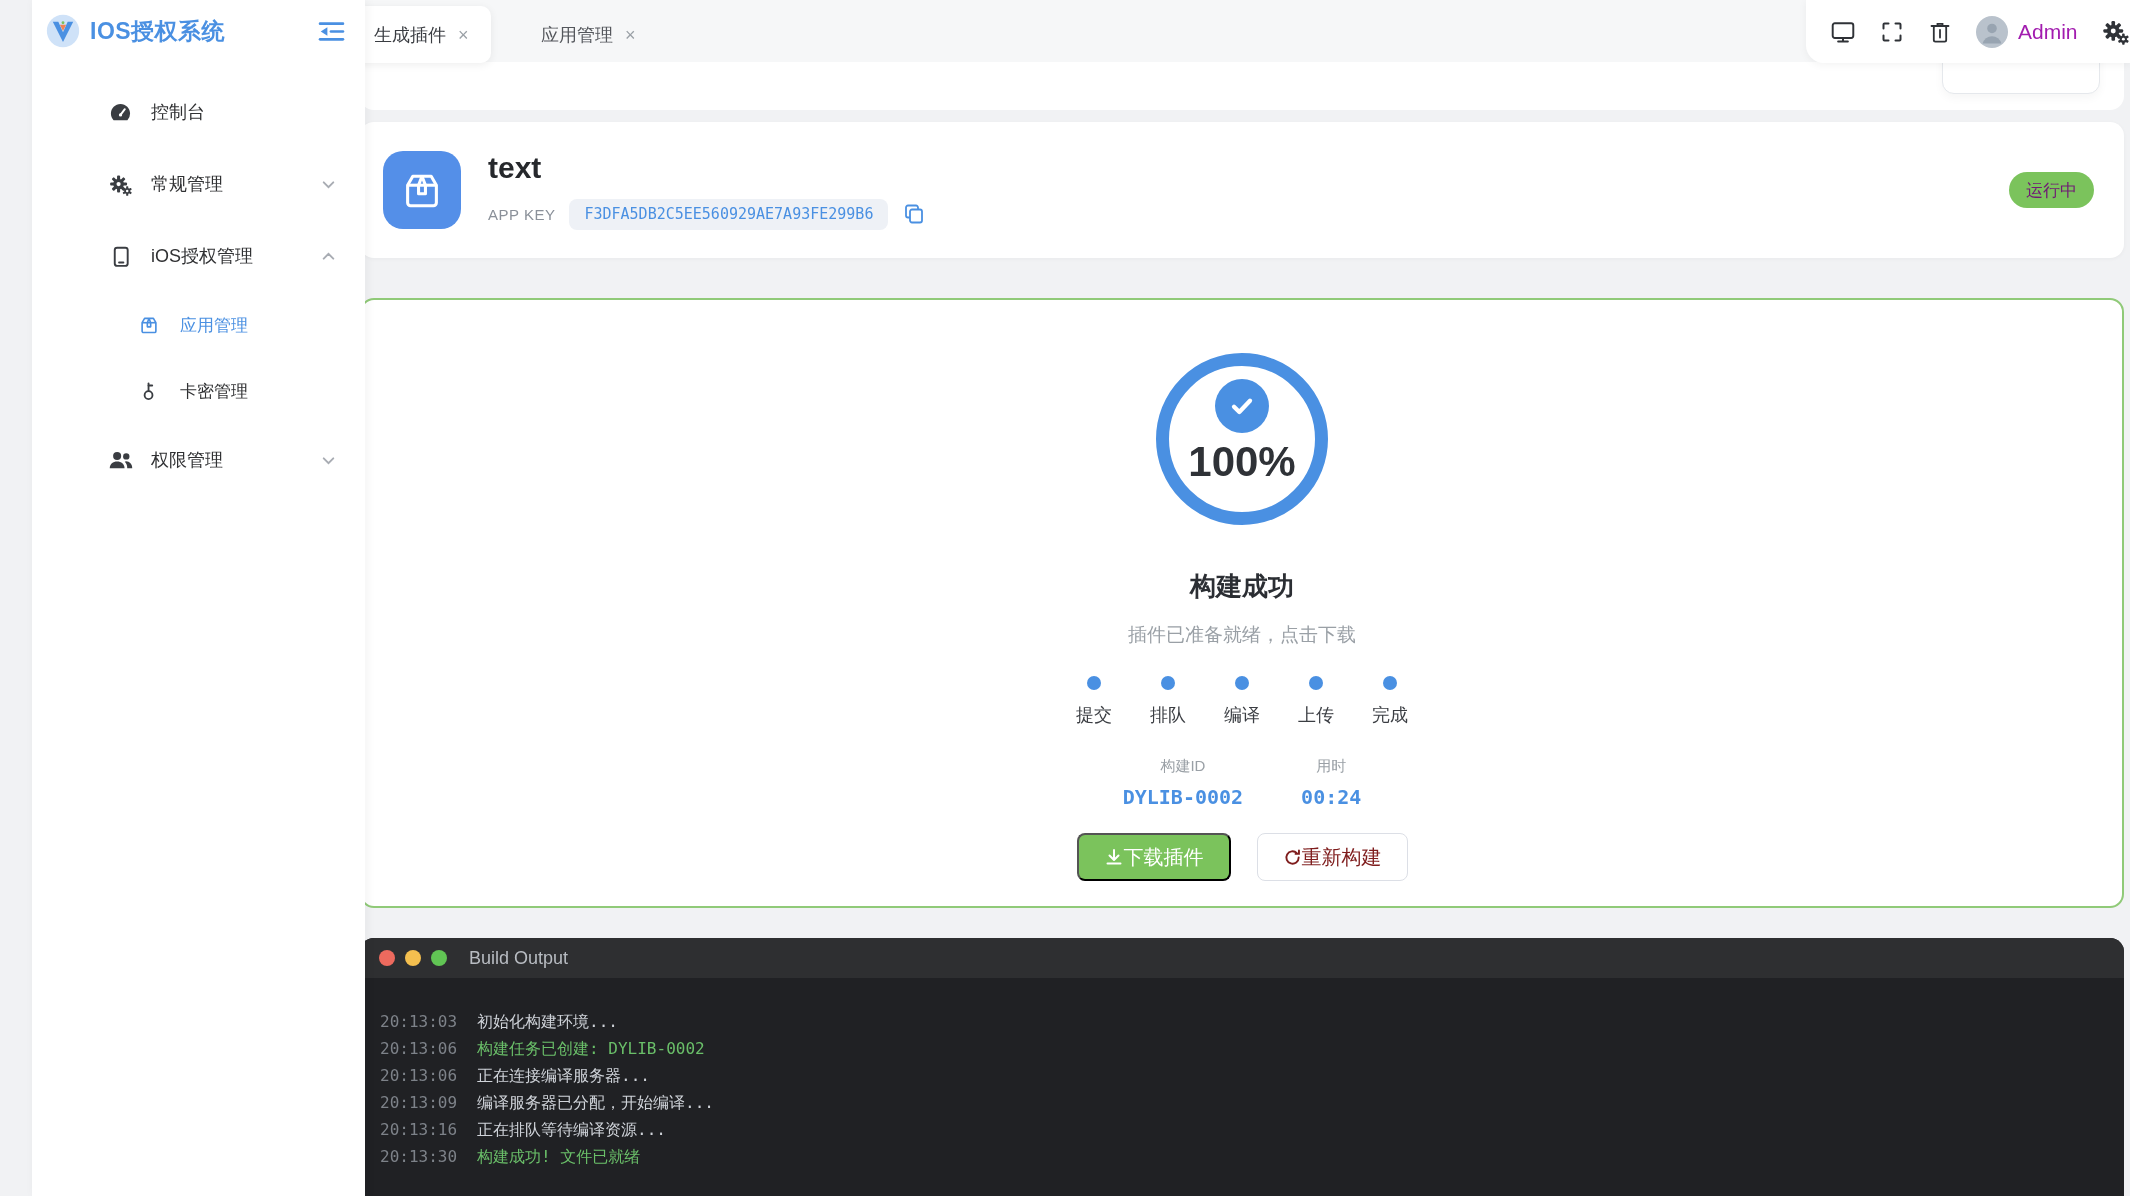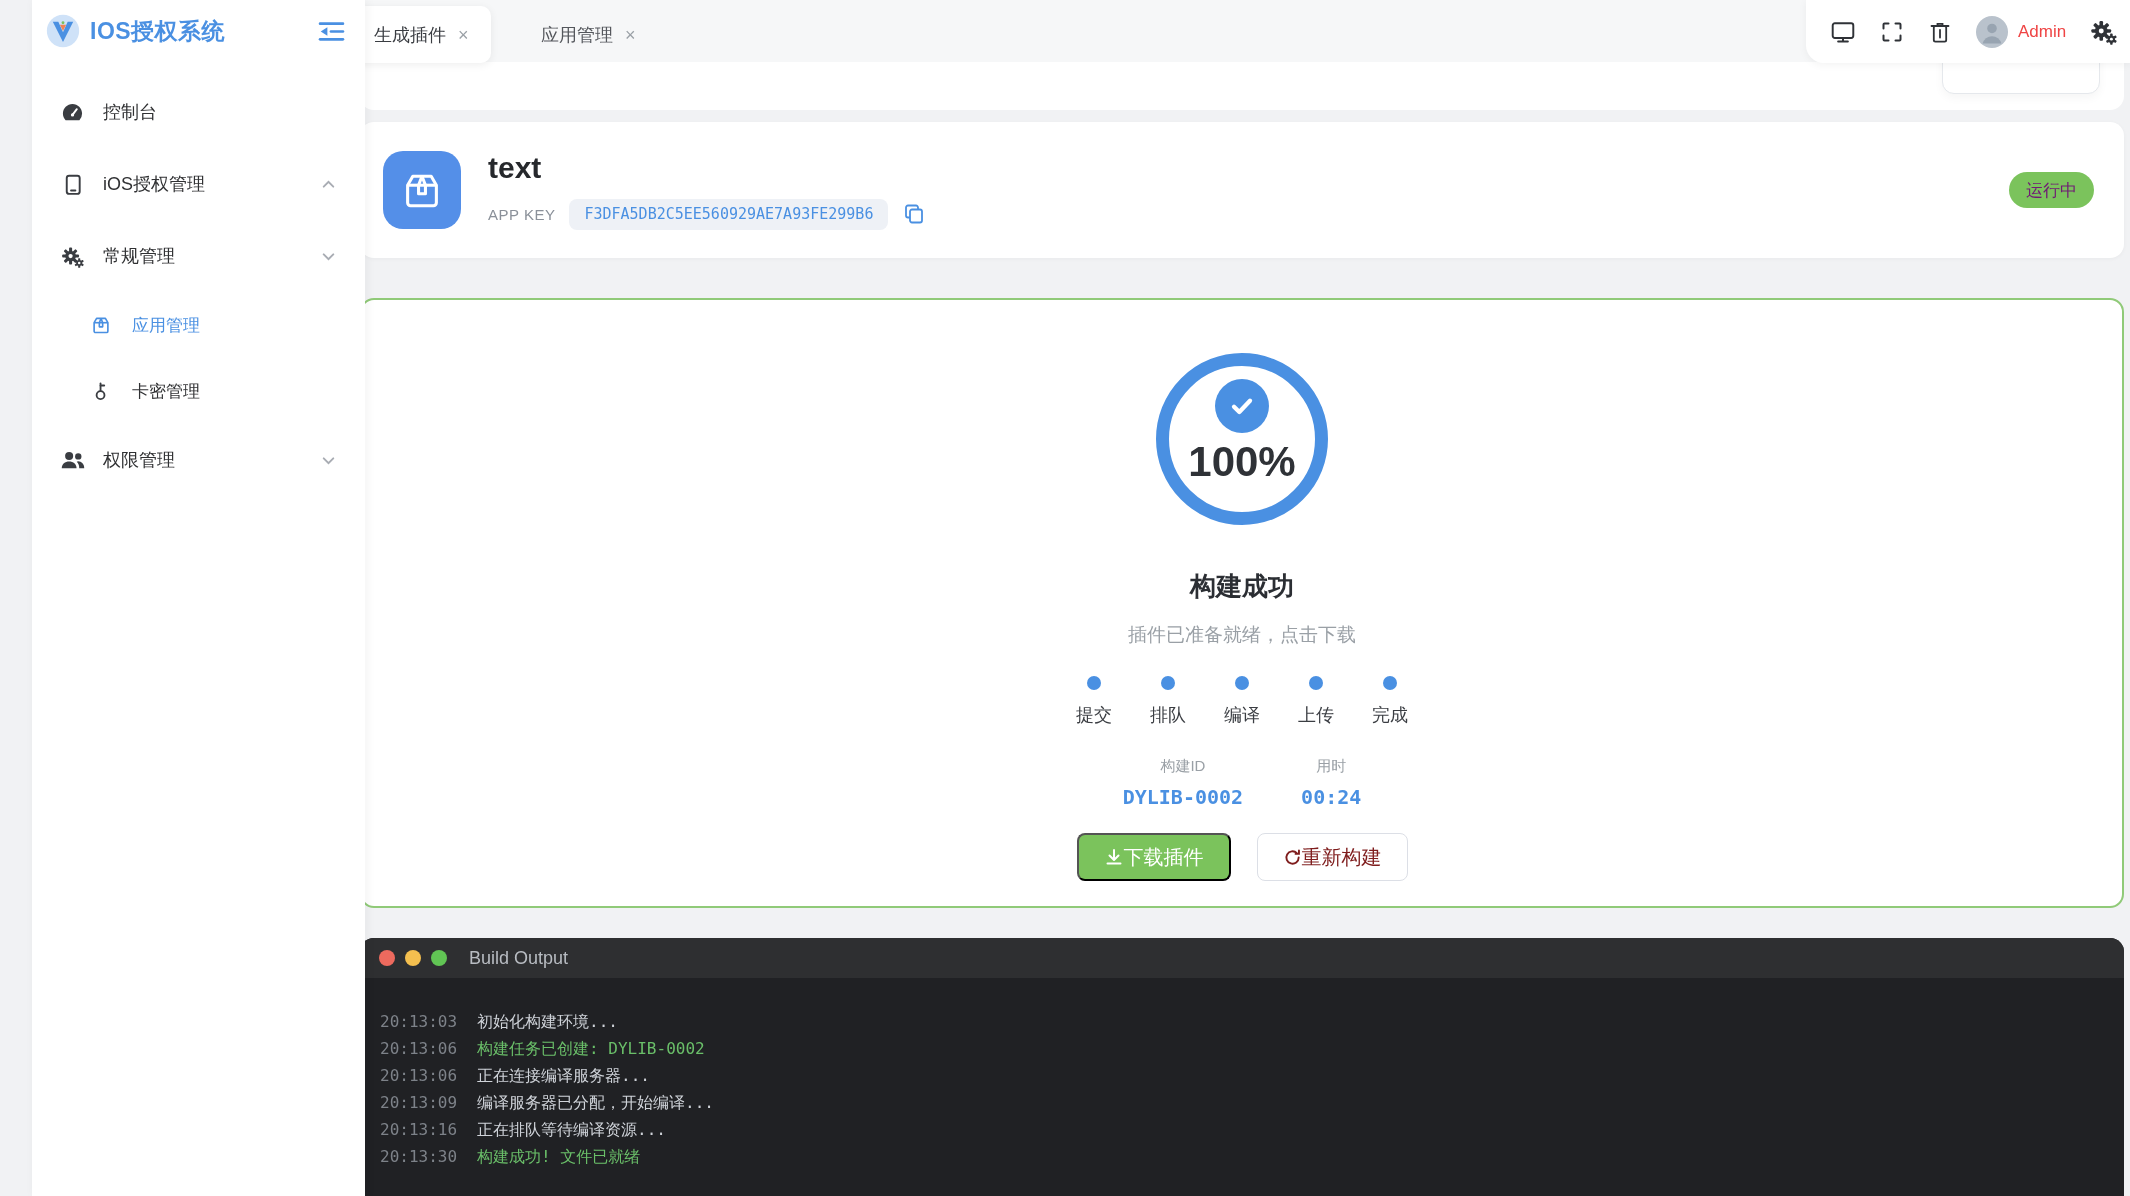--- a/index.html
+++ b/index.html
@@ -10,40 +10,40 @@
   *{box-sizing:border-box; margin:0; padding:0;}
   html,body{width:2130px; height:1196px; overflow:hidden;}
   body{font-family:"Liberation Sans",sans-serif; background:var(--contentBg); position:relative; color:#303133;}
 
   
   .sidebar{position:absolute; left:0; top:0; width:333px; height:1196px; background:#fff;
            box-shadow:2px 0 10px rgba(0,0,0,.05); z-index:10;margin-left:32px;}
   .logo-row{height:62px; display:flex; align-items:center; padding:0 20px 0 14px; gap:10px;}
   .logo-text{color:var(--accent); font-size:23px; font-weight:bold; letter-spacing:.5px; flex:1; white-space:nowrap;}
   .collapse-btn{color:var(--accent); display:flex; align-items:center; cursor:pointer;}
-  .menu{padding-top:14px;}
+  .menu{padding-top:14px;padding-left:48px;}
   .menu-item{height:72px; display:flex; align-items:center; padding:0 28px 0 27px; gap:18px; font-size:18px; color:#303133; cursor:pointer;}
   .menu-item .mi-icon{width:26px; display:flex; justify-content:center; color:#3a3d42;}
   .menu-item .chev{margin-left:auto; color:#a8acb3; display:flex;}
   .menu-item.sub{height:66px; padding-left:56px; font-size:17px;}
   .menu-item.active{color:var(--accent);}
   .menu-item.active .mi-icon{color:var(--accent);}
 
   
   .topbar{position:absolute; left:333px; top:0; right:0; height:62px; background:var(--topbarBg); z-index:2;}
   .tab{position:absolute; top:6px; height:57px; display:flex; align-items:center; gap:12px; font-size:18px; color:#3a3d42; padding:0 22px; cursor:pointer;}
   .tab.active{left:19px; background:#fff; border-radius:10px; box-shadow:0 2px 8px rgba(0,0,0,.07);}
   .tab.inactive{left:186px; color:#54575c;}
   .tab-close{color:#9aa0a6; font-size:18px; line-height:1;}
   .actions-panel{position:absolute; right:0; top:0; width:324px; height:63px; background:#fff;
                  border-radius:0 0 0 18px; box-shadow:0 2px 8px rgba(0,0,0,.05); z-index:6;
                  display:flex; align-items:center; gap:24px; padding:0 8px 0 24px;}
   .tb-icon{color:#2f3237; display:flex; cursor:pointer;}
   .user-chip{display:flex; align-items:center; gap:10px; cursor:pointer;}
-  .user-name{font-size:17px; color:#ef4444;}
+  .user-name{font-size:21px; color:#a21caf;}
   .admin-dropdown{position:absolute; right:30px; top:34px; width:158px; height:60px; background:#fff;
                   border:1px solid #e5e8ec; border-radius:12px; z-index:5; box-shadow:0 4px 10px rgba(0,0,0,.04);}
 
   
   .content-card{position:absolute; left:360px; right:6px; background:#fff;}
   .remnant-card{top:62px; height:48px; border-radius:0 0 14px 14px;}
   .app-card{top:122px; height:136px; border-radius:14px; box-shadow:0 1px 4px rgba(0,0,0,.04);
             display:flex; align-items:center; padding:0 30px 0 23px;}
   .app-icon{width:78px; height:78px; border-radius:20px; background:#548fe8; color:#fff;
             display:flex; align-items:center; justify-content:center; flex:none;}
@@ -121,35 +121,20 @@
   <nav class="menu">
     <div class="menu-item">
       <span class="mi-icon">
         <svg viewBox="0 0 24 24" width="23" height="23">
           <path fill="currentColor" d="M12 3C6.5 3 2 7.5 2 13c0 2.7 1.1 5.2 2.8 7h14.4A9.97 9.97 0 0 0 22 13c0-5.5-4.5-10-10-10z"></path>
           <path stroke="#fff" stroke-width="2" stroke-linecap="round" d="M12 14.5l4.5-6"></path>
           <circle cx="12" cy="14.5" r="1.7" fill="#fff"></circle>
         </svg>
       </span>
       <span>控制台</span>
-    </div>
-
-    <div class="menu-item">
-      <span class="mi-icon">
-        <svg viewBox="0 0 24 24" width="23" height="23" fill="none" stroke="currentColor" stroke-width="2">
-          <rect x="6" y="2.8" width="13.5" height="19" rx="2.5"></rect>
-          <path d="M10.5 18.2h4.5" stroke-linecap="round"></path>
-        </svg>
-      </span>
-      <span>iOS授权管理</span>
-      <span class="chev">
-        <svg viewBox="0 0 16 16" width="17" height="17" fill="none" stroke="currentColor" stroke-width="1.8" stroke-linecap="round" style="transform:rotate(180deg)">
-            <path d="M3.5 6l4.5 4.5L12.5 6"></path>
-          </svg>
-      </span>
     </div>
 
     <div class="menu-item">
       <span class="mi-icon">
         <svg viewBox="0 0 24 24" width="23" height="23">
           <g fill="currentColor">
             <g transform="translate(10,11.5)">
               <rect x="-1.6" y="-8.8" width="3.2" height="4.6" rx="1"></rect>
               <rect x="-1.6" y="-8.8" width="3.2" height="4.6" rx="1" transform="rotate(45)"></rect>
               <rect x="-1.6" y="-8.8" width="3.2" height="4.6" rx="1" transform="rotate(90)"></rect>
@@ -170,20 +155,35 @@
               <rect x="-1.1" y="-5" width="2.2" height="2.6" rx=".6" transform="rotate(300)"></rect>
               <circle r="3.2"></circle>
             </g>
             <circle cx="19" cy="18.8" r="1.3" fill="#fff"></circle>
           </g>
         </svg>
       </span>
       <span>常规管理</span>
       <span class="chev">
         <svg viewBox="0 0 16 16" width="17" height="17" fill="none" stroke="currentColor" stroke-width="1.8" stroke-linecap="round">
+            <path d="M3.5 6l4.5 4.5L12.5 6"></path>
+          </svg>
+      </span>
+    </div>
+
+    <div class="menu-item">
+      <span class="mi-icon">
+        <svg viewBox="0 0 24 24" width="23" height="23" fill="none" stroke="currentColor" stroke-width="2">
+          <rect x="6" y="2.8" width="13.5" height="19" rx="2.5"></rect>
+          <path d="M10.5 18.2h4.5" stroke-linecap="round"></path>
+        </svg>
+      </span>
+      <span>iOS授权管理</span>
+      <span class="chev">
+        <svg viewBox="0 0 16 16" width="17" height="17" fill="none" stroke="currentColor" stroke-width="1.8" stroke-linecap="round" style="transform:rotate(180deg)">
             <path d="M3.5 6l4.5 4.5L12.5 6"></path>
           </svg>
       </span>
     </div>
 
     <div class="menu-item sub active">
       <span class="mi-icon">
         <svg viewBox="0 0 24 24" width="22" height="22" fill="none" stroke="currentColor" stroke-width="1.8" stroke-linejoin="round">
           <path d="M4.5 9.5L7.2 4.8h9.6l2.7 4.7v9.2c0 .8-.7 1.5-1.5 1.5H6c-.8 0-1.5-.7-1.5-1.5z"></path>
           <path d="M4.5 9.5h15"></path>

